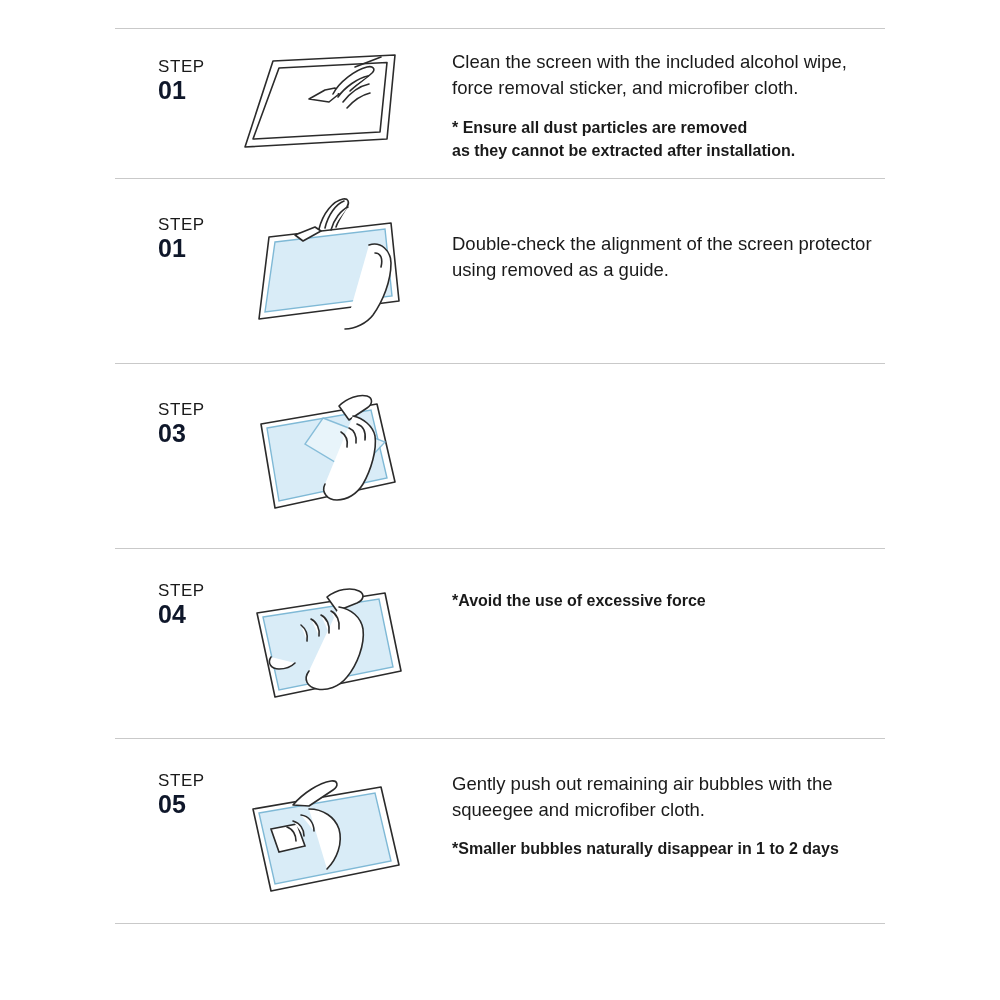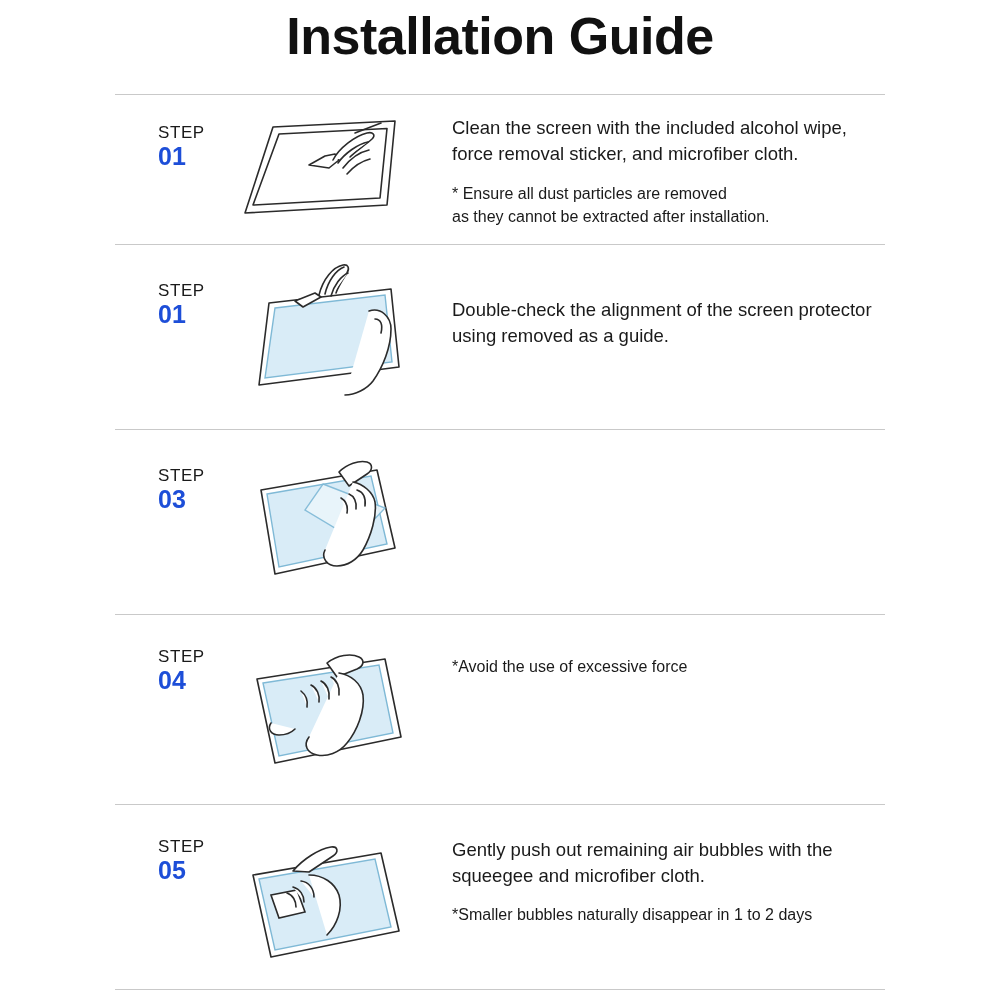--- a/index.html
+++ b/index.html
@@ -53,21 +53,21 @@
   }
   .step-word {
     font-size: 17px;
     letter-spacing: 0.6px;
     color: #1a1a1a;
   }
   .step-num {
     font-size: 25px;
     font-weight: bold;
     line-height: 1.05;
-    color: #1d4ed8;
+    color: #0f172a;
   }
   .step-figure {
     flex: 0 0 200px;
     width: 200px;
     display: flex;
     align-items: center;
     justify-content: center;
   }
   .step-text {
     flex: 1 1 auto;
@@ -78,39 +78,39 @@
     margin: 0;
     font-size: 18.5px;
     line-height: 1.42;
     color: #1a1a1a;
   }
   .step-text p.note {
     margin: 14px 0 0 0;
     font-size: 16px;
     line-height: 1.45;
     color: #1a1a1a;
+    font-weight: bold;
   }
   .r1 .step-text { padding-top: 2px; }
   .r2 .step-text { padding-top: 34px; }
   .r3 .step-text { padding-top: 28px; }
   .r4 .step-text { padding-top: 8px; }
   .r5 .step-text { padding-top: 14px; }
 
   .r2 .step-label, .r3 .step-label { padding-top: 18px; }
   .r4 .step-label { padding-top: 14px; }
   .r5 .step-label { padding-top: 14px; }
 
   svg { display: block; }
 </style>
 </head>
 <body>
 
 <div class="page">
 
-  <div class="title">Installation Guide</div>
 
   <div class="steps">
 
     <div class="divider"></div>
 
     <div class="step-row r1">
       <div class="step-label">
         <div class="step-word">STEP</div>
         <div class="step-num">01</div>
       </div>

